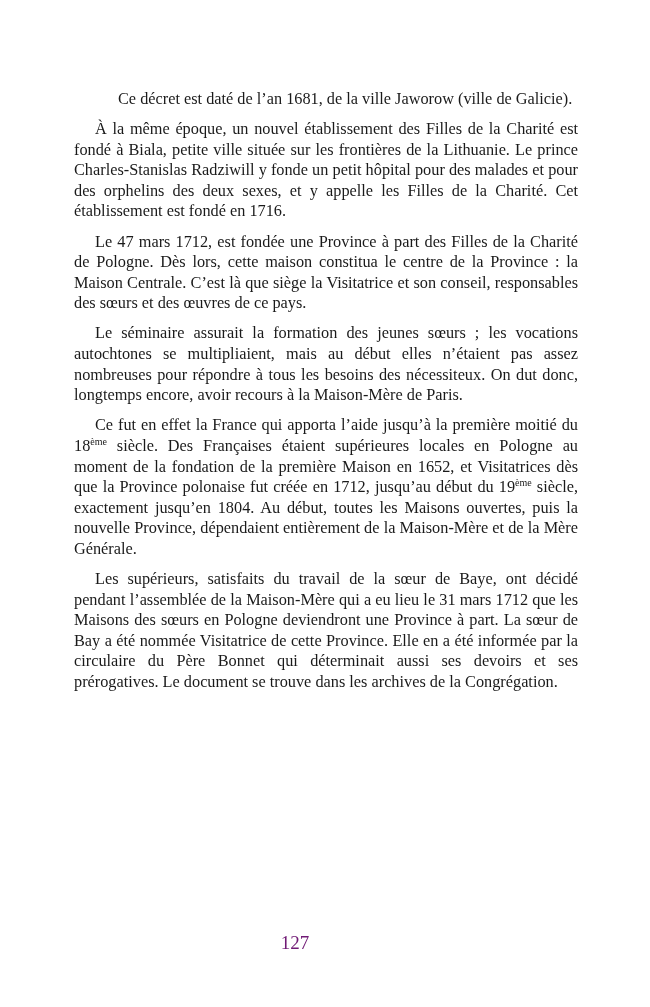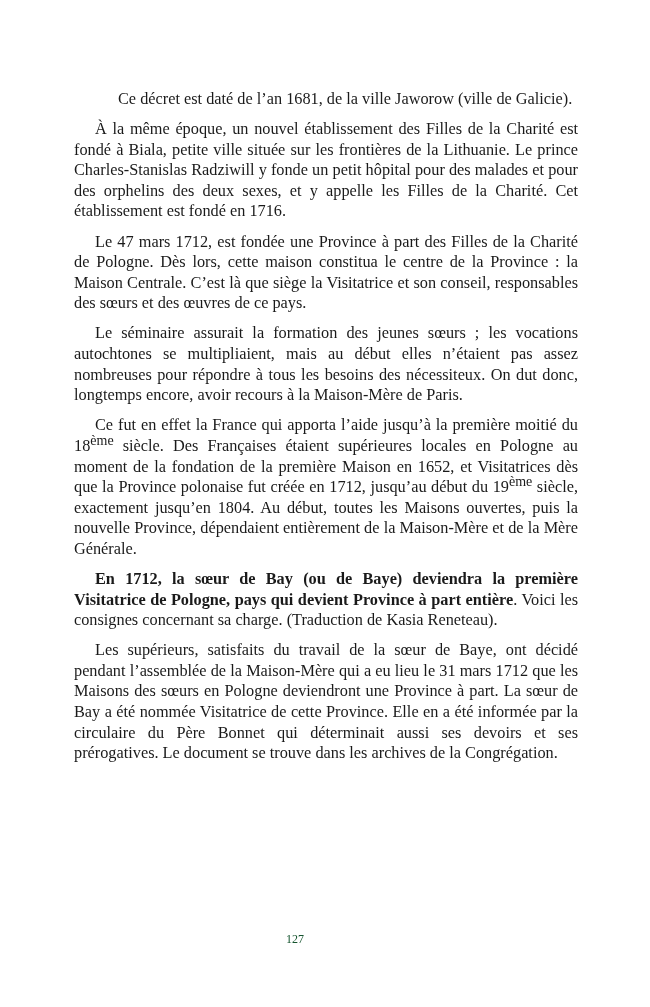--- a/index.html
+++ b/index.html
@@ -28,40 +28,39 @@
       text-align: justify;
       text-indent: 21px;
       hyphens: none;
     }
     .para.quote {
       margin-left: 44px;
       text-indent: 0;
     }
     .para b { font-weight: bold; }
     sup {
-      font-size: 14px;
+      font-size: 10px;
       line-height: 0;
       vertical-align: 6px;
     }
     .page-number {
       position: absolute;
       left: 0;
       width: 590px;
       top: 932px;
       text-align: center;
-      font-size: 12px;
-      color: #14532d;
+      font-size: 19px;
+      color: #701a75;
     }
   </style>
 </head>
 <body>
 
 <div class="page">
   <p class="para quote">Ce décret est daté de l’an 1681, de la ville Jaworow (ville de Galicie).</p>
   <p class="para">À la même époque, un nouvel établissement des Filles de la Charité est fondé à Biala, petite ville située sur les frontières de la Lithuanie. Le prince Charles-Stanislas Radziwill y fonde un petit hôpital pour des malades et pour des orphelins des deux sexes, et y appelle les Filles de la Charité. Cet établissement est fondé en 1716.</p>
   <p class="para">Le 47 mars 1712, est fondée une Province à part des Filles de la Charité de Pologne. Dès lors, cette maison constitua le centre de la Province : la Maison Centrale. C’est là que siège la Visitatrice et son conseil, responsables des sœurs et des œuvres de ce pays.</p>
   <p class="para">Le séminaire assurait la formation des jeunes sœurs ; les vocations autochtones se multipliaient, mais au début elles n’étaient pas assez nombreuses pour répondre à tous les besoins des nécessiteux. On dut donc, longtemps encore, avoir recours à la Maison-Mère de Paris.</p>
   <p class="para"><span>Ce fut en effet la France qui apporta l’aide jusqu’à la première moitié du 18</span><sup>ème</sup><span> siècle. Des Françaises étaient supérieures locales en Pologne au moment de la fondation de la première Maison en 1652, et Visitatrices dès que la Province polonaise fut créée en 1712, jusqu’au début du 19</span><sup>ème</sup><span> siècle, exactement jusqu’en 1804. Au début, toutes les Maisons ouvertes, puis la nouvelle Province, dépendaient entièrement de la Maison-Mère et de la Mère Générale.</span></p>
-  <p class="para"><b>En 1712, la sœur de Bay (ou de Baye) deviendra la première Visitatrice de Pologne, pays qui devient Province à part entière</b><span>. Voici les consignes concernant sa charge. (Traduction de Kasia Reneteau).</span></p>
   <p class="para">Les supérieurs, satisfaits du travail de la sœur de Baye, ont décidé pendant l’assemblée de la Maison-Mère qui a eu lieu le 31 mars 1712 que les Maisons des sœurs en Pologne deviendront une Province à part. La sœur de Bay a été nommée Visitatrice de cette Province. Elle en a été informée par la circulaire du Père Bonnet qui déterminait aussi ses devoirs et ses prérogatives. Le document se trouve dans les archives de la Congrégation.</p>
 </div>
 
 <div class="page-number">127</div>
 
 </body></html>

